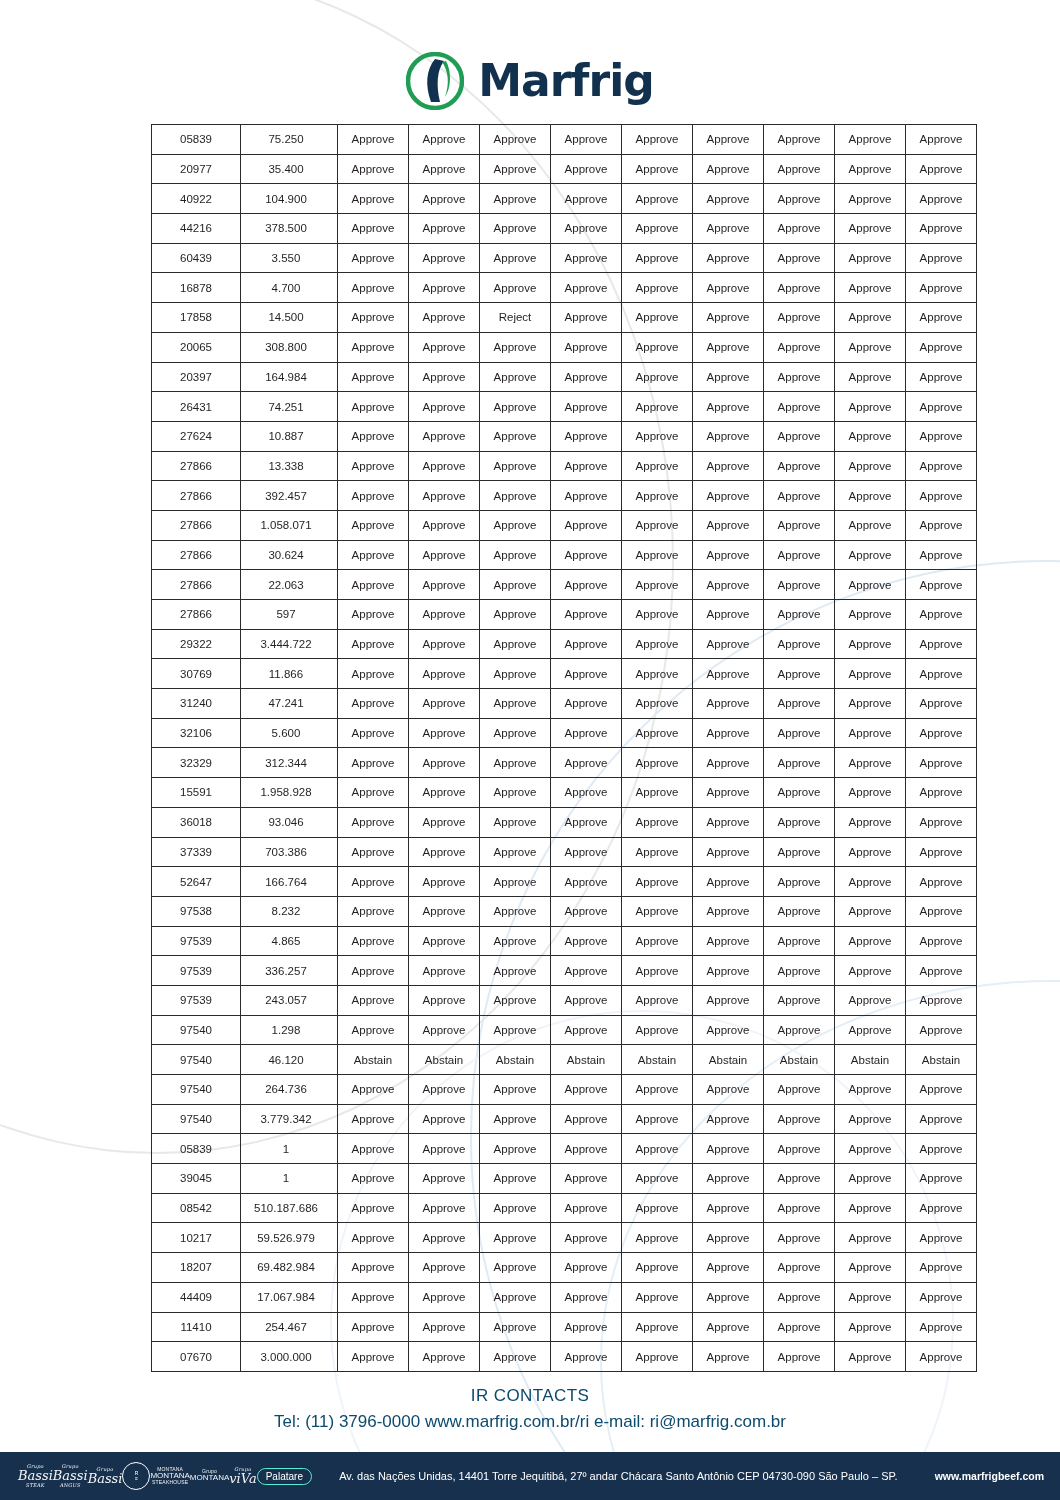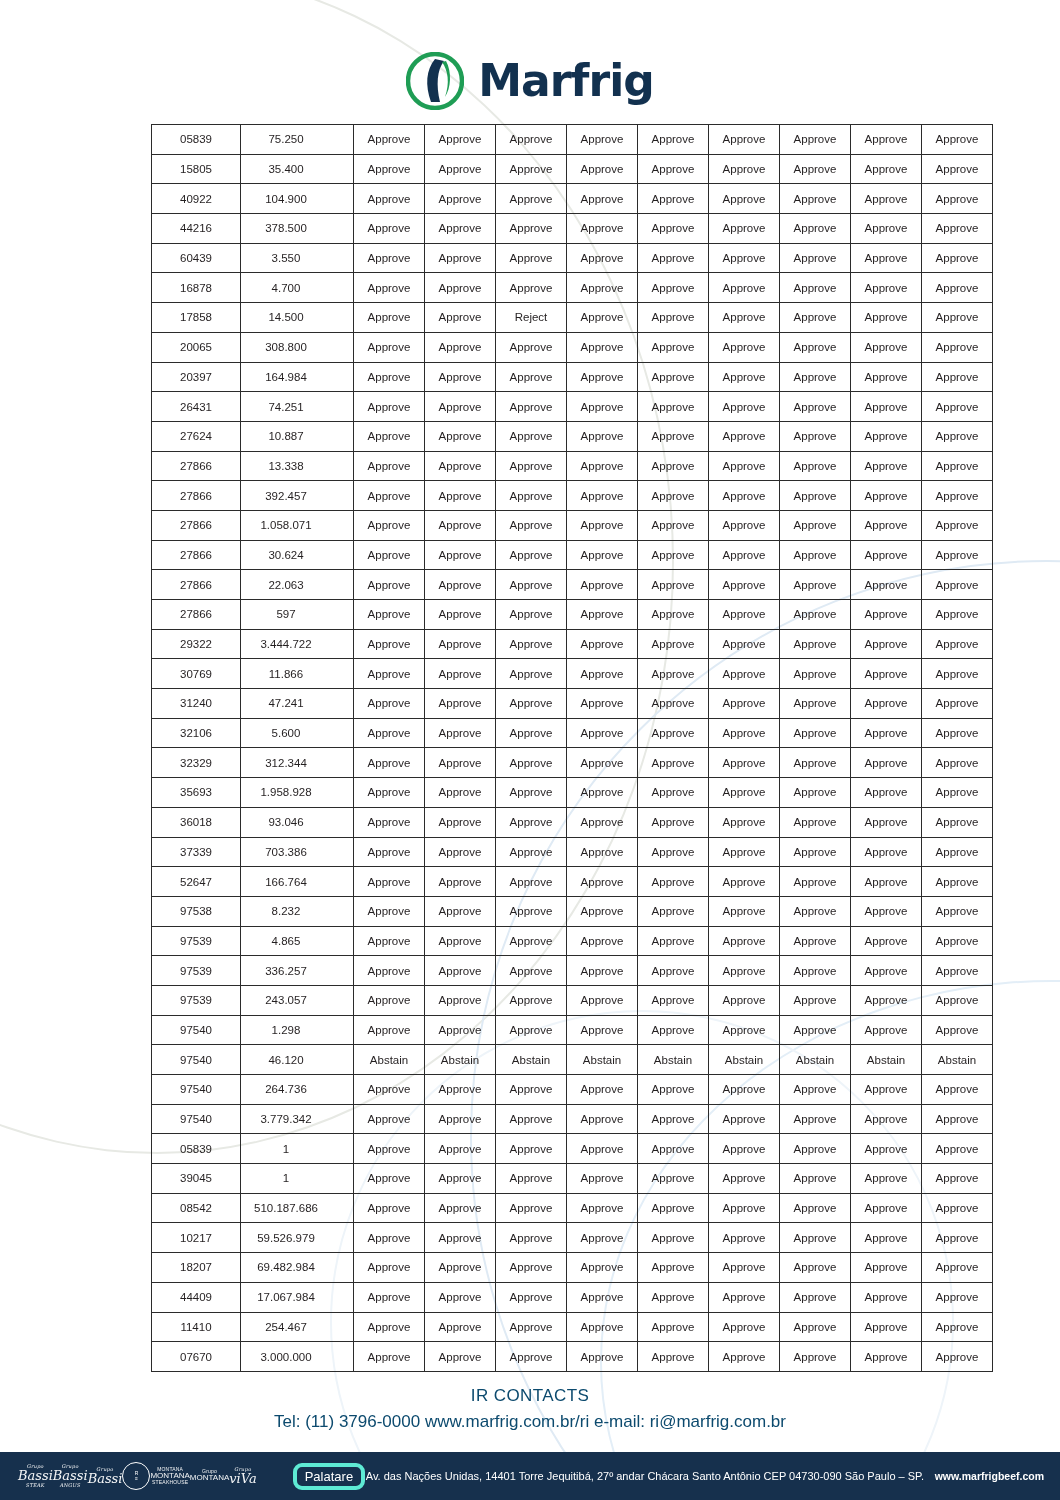--- a/index.html
+++ b/index.html
@@ -109,21 +109,21 @@
     height: 28.7px;
     font-size: 11.5px;
     color: #231f20;
     text-align: center;
     vertical-align: middle;
     padding: 0 2px;
     background: transparent;
     font-family: "Liberation Sans", sans-serif;
   }
   table.votes td.col-id { width: 84px; }
-  table.votes td.col-qty { width: 86px; padding-right: 24px; text-align: center; }
+  table.votes td.col-qty { width: 86px; padding-right: 8px; text-align: center; }
   table.votes td.col-vote { width: 66px; }
 
   
   .ir-block {
     position: absolute;
     left: 0;
     top: 1386px;
     width: 1060px;
     text-align: center;
     color: #0c4a6e;
@@ -168,26 +168,25 @@
     font-size: 5px;
     display: block;
     letter-spacing: 0.2px;
   }
   .brand.script {
     font-family: "DejaVu Serif", serif;
     font-style: italic;
     font-size: 13px;
   }
   .brand-pill {
-    border: 4px solid #5eead4;
+    border: 1px solid #5eead4;
     border-radius: 9px;
     padding: 2px 8px;
-    font-size: 13px;
+    font-size: 10px;
     color: #fff;
-    margin-left: 36px;
   }
   .brand-circle {
     width: 26px;
     height: 26px;
     border-radius: 50%;
     border: 1px solid #ffffff;
     display: flex;
     align-items: center;
     justify-content: center;
     font-size: 5px;
@@ -244,21 +243,21 @@
             <td class="col-vote">Approve</td>
             <td class="col-vote">Approve</td>
             <td class="col-vote">Approve</td>
             <td class="col-vote">Approve</td>
             <td class="col-vote">Approve</td>
             <td class="col-vote">Approve</td>
             <td class="col-vote">Approve</td>
             <td class="col-vote">Approve</td>
           </tr>
           <tr>
-            <td class="col-id">15805</td>
+            <td class="col-id">20977</td>
             <td class="col-qty">35.400</td>
             <td class="col-vote">Approve</td>
             <td class="col-vote">Approve</td>
             <td class="col-vote">Approve</td>
             <td class="col-vote">Approve</td>
             <td class="col-vote">Approve</td>
             <td class="col-vote">Approve</td>
             <td class="col-vote">Approve</td>
             <td class="col-vote">Approve</td>
             <td class="col-vote">Approve</td>
@@ -517,21 +516,21 @@
             <td class="col-vote">Approve</td>
             <td class="col-vote">Approve</td>
             <td class="col-vote">Approve</td>
             <td class="col-vote">Approve</td>
             <td class="col-vote">Approve</td>
             <td class="col-vote">Approve</td>
             <td class="col-vote">Approve</td>
             <td class="col-vote">Approve</td>
           </tr>
           <tr>
-            <td class="col-id">35693</td>
+            <td class="col-id">15591</td>
             <td class="col-qty">1.958.928</td>
             <td class="col-vote">Approve</td>
             <td class="col-vote">Approve</td>
             <td class="col-vote">Approve</td>
             <td class="col-vote">Approve</td>
             <td class="col-vote">Approve</td>
             <td class="col-vote">Approve</td>
             <td class="col-vote">Approve</td>
             <td class="col-vote">Approve</td>
             <td class="col-vote">Approve</td>

